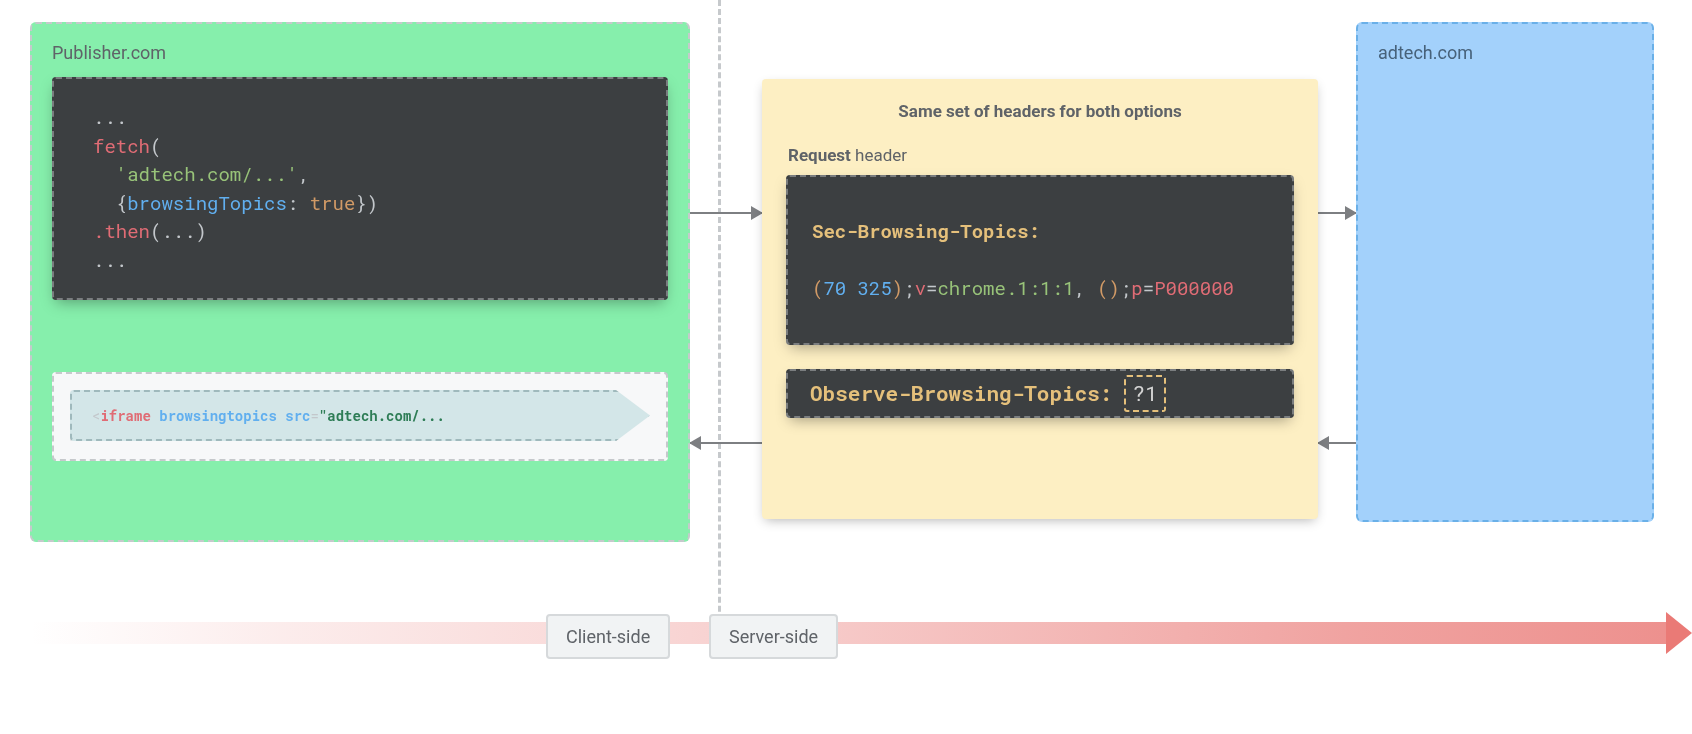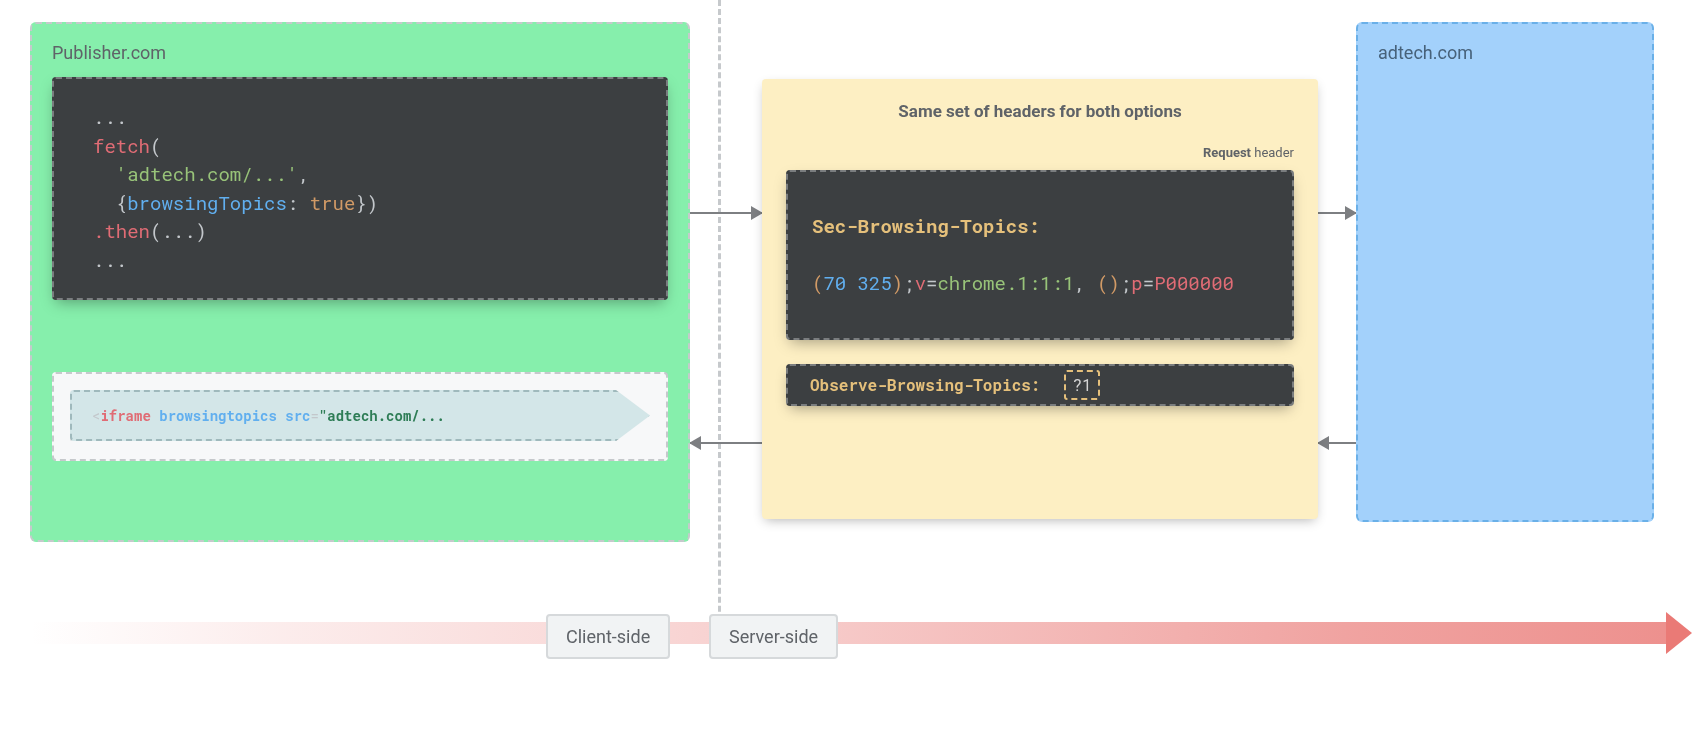--- a/index.html
+++ b/index.html
@@ -106,25 +106,25 @@
     padding: 22px 24px;
     margin-top: 11px;
   }
   #headers .section-title {
     font-size: 17px;
     text-align: center;
     font-weight: 700;
     color: #5f6368;
     margin: 0 0 24px 0;
   }
-  #headers .hdr-label { font-size: 13px; margin: 0 0 10px 2px; text-align: right; }
+  #headers .hdr-label { font-size: 17px; margin: 0 0 10px 2px; }
   #headers .hdr-label b { font-weight: 700; }
 
   #req-code { margin-bottom: 24px; padding: 40px 24px; font-size: 19px; }
-  #resp-code { padding: 4px 22px; font-size: 16px; display: flex; align-items: center; gap: 24px; }
+  #resp-code { padding: 4px 22px; font-size: 21px; display: flex; align-items: center; gap: 12px; }
   .dashed-token {
     border: 2px dashed var(--kw-yellow);
     border-radius: 3px;
     padding: 1px 6px;
     color: #d4d4d4;
   }
 
   
   #adtech {
     left: 1356px; top: 22px; width: 298px; height: 500px;

